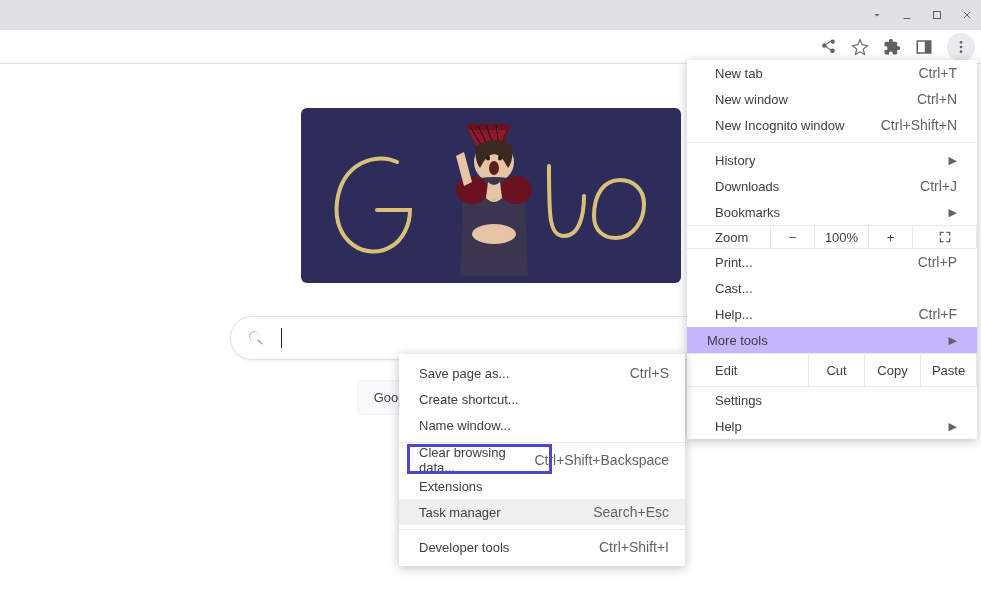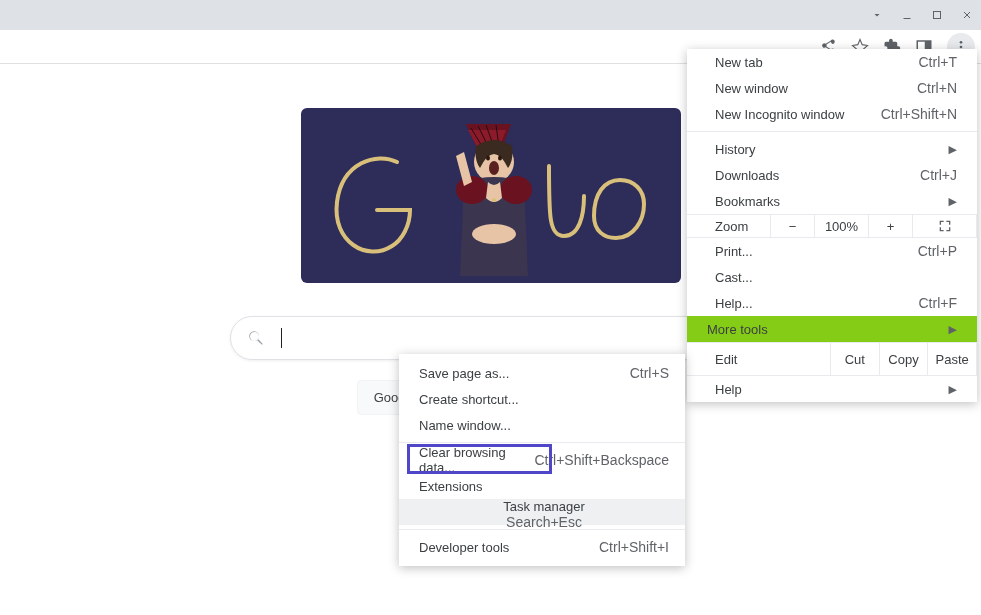--- a/index.html
+++ b/index.html
@@ -16,39 +16,39 @@
   .doodle { width: 380px; height: 175px; background: #2e2c59; border-radius: 6px; position: relative; margin: 0 auto; overflow: hidden; }
   .script-g { position: absolute; left: 16px; top: 34px; width: 120px; height: 120px; }
   .script-le { position: absolute; right: 22px; top: 48px; width: 120px; height: 100px; }
   .figure { position: absolute; left: 50%; top: 8px; transform: translateX(-50%); width: 150px; height: 160px; }
   .share-bubble { position: absolute; right: -40px; bottom: 10px; width: 20px; height: 20px; border-radius: 3px; background:#fff; display:flex;align-items:center;justify-content:center; box-shadow:0 0 2px rgba(0,0,0,0.1); }
   .searchbox { margin-top: 18px; width: 522px; height: 44px; border: 1px solid #dfe1e5; border-radius: 22px; display: flex; align-items: center; padding: 0 16px; gap: 12px; box-shadow: 0 1px 3px rgba(32,33,36,0.08); }
   .searchbox input { flex: 1; border: none; outline: none; font-size: 15px; }
   .caret { width: 1px; height: 20px; background: #202124; margin-left:4px; animation: none; }
   .buttons-row { margin-top: 20px; display: flex; gap: 12px; }
   .gbtn { background: #f8f9fa; border: 1px solid #f1f3f4; border-radius: 4px; padding: 9px 16px; font-size: 13px; color: #3c4043; cursor: pointer; }
-  .main-menu { position: absolute; top: 49px; right: 4px; width: 290px; background:#fff; box-shadow: 0 2px 10px rgba(0,0,0,0.25); font-size: 13px; color:#3c4043; z-index: 5; }
+  .main-menu { position: absolute; top: 60px; right: 4px; width: 290px; background:#fff; box-shadow: 0 2px 10px rgba(0,0,0,0.25); font-size: 13px; color:#3c4043; z-index: 5; }
   .menu-item { display: flex; align-items: center; justify-content: space-between; padding: 6px 20px 6px 28px; height: 26px; cursor: pointer; }
-  .menu-item.hov { background: #84cc16; padding-left: 20px; }
+  .menu-item.hov { background: #c4b5fd; padding-left: 20px; }
   .menu-sep { height: 1px; background: #e8eaed; margin: 4px 0; }
   .shortcut { color: #5f6368; font-size: 14px; }
   .zoom-row { display:flex; align-items:center; border-top:1px solid #e8eaed; border-bottom:1px solid #e8eaed; height:24px; }
   .zoom-row > div { border-right:1px solid #e8eaed; height:100%; display:flex;align-items:center;justify-content:center; }
   .zoom-label { width: 84px; padding-left:28px; justify-content:flex-start !important; }
   .zoom-minus, .zoom-plus { width: 44px; cursor:pointer; }
   .zoom-val { width: 54px; }
   .zoom-full { flex:1; cursor:pointer; }
   .edit-row { display:flex; height:34px; border-top:1px solid #e8eaed; border-bottom:1px solid #e8eaed; }
   .edit-row > div { display:flex;align-items:center;justify-content:center; border-right:1px solid #e8eaed; height:100%; }
-  .edit-label { width:144px; padding-left:28px; justify-content:flex-start !important;text-align:center; }
+  .edit-label { width:122px; padding-left:28px; justify-content:flex-start !important;text-align:center; }
   .edit-cut, .edit-copy, .edit-paste { flex:1; cursor:pointer; }
   .arrow-right { color:#5f6368; font-size:11px; }
   .submenu { position: absolute; top: 354px; left: 399px; width: 286px; background:#fff; box-shadow: 0 2px 10px rgba(0,0,0,0.25); padding: 6px 0; z-index: 10; }
   .sub-item { display:flex; justify-content:space-between; align-items:center; height:26px; padding: 0 16px 0 20px; cursor:pointer; }
-  .sub-item.hov { background:#eef0f2;flex-direction:column; }
+  .sub-item.hov { background:#eef0f2; }
   .highlight-box { position:absolute; border:3px solid #4f46c8; pointer-events:none; z-index:20; }
 </style>
 </head>
 <body>
 
 <div class="titlebar">
   <span class="btn">
       <svg viewBox="0 0 24 24">
         <path d="M7 10l5 5 5-5z"></path>
       </svg>
@@ -215,20 +215,24 @@
       <span>More tools</span>
       <span class="arrow-right">▶</span>
     </div>
   <div class="edit-row">
     <div class="edit-label">Edit</div>
     <div class="edit-cut">Cut</div>
     <div class="edit-copy">Copy</div>
     <div class="edit-paste">Paste</div>
   </div>
   <div class="menu-item">
+      <span>Settings</span>
+      <span></span>
+    </div>
+  <div class="menu-item">
       <span>Help</span>
       <span class="arrow-right">▶</span>
     </div>
 </div>
 
 <div class="submenu">
   <div class="sub-item">
       <span>Save page as...</span>
       <span class="shortcut">Ctrl+S</span>
     </div>

